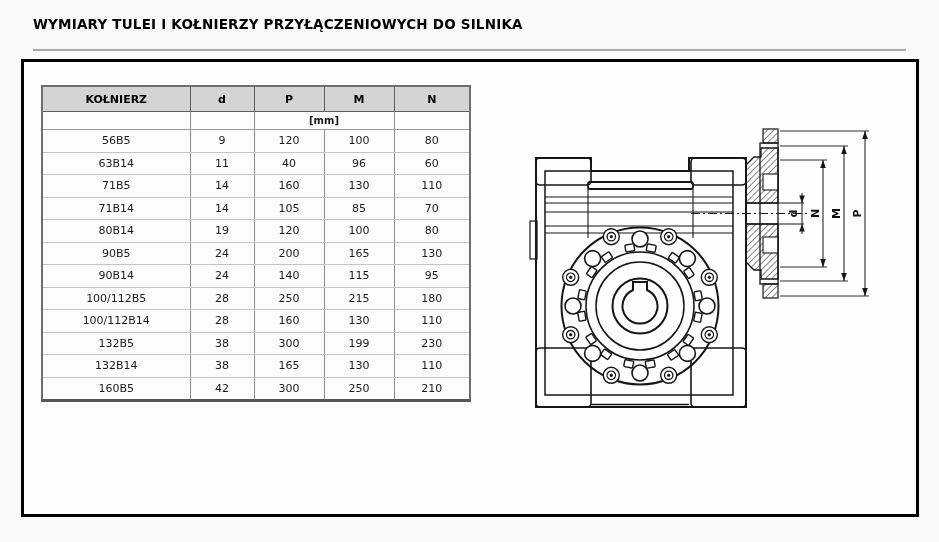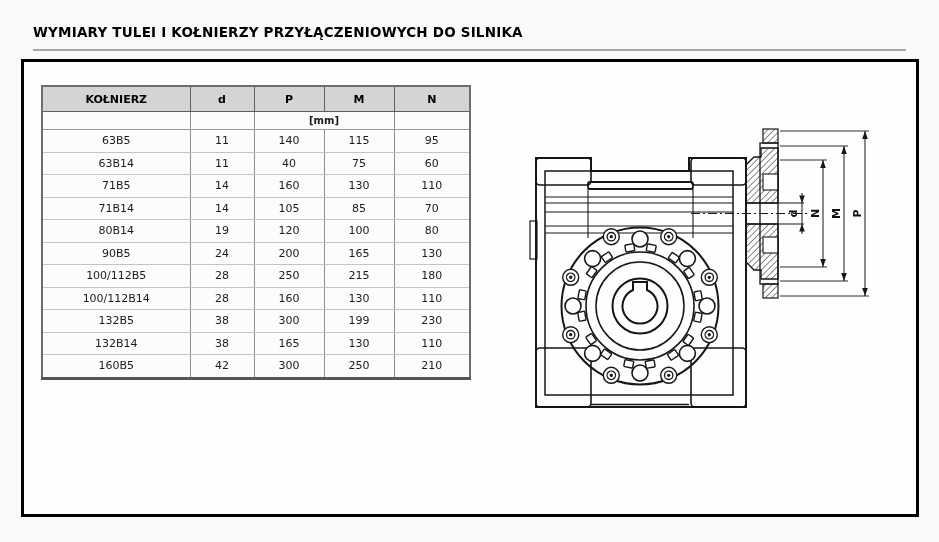--- a/index.html
+++ b/index.html
@@ -3,21 +3,21 @@
 <meta charset="utf-8">
 <style>
   html,body{margin:0;padding:0;}
   body{
     width:939px;height:542px;position:relative;overflow:hidden;
     background:#f9f9f9;
     font-family:"DejaVu Sans","Liberation Sans",sans-serif;
     color:#111;
   }
   .page-title{
-    position:absolute;left:33px;top:24px;
+    position:absolute;left:33px;top:16px;
     font-size:13.5px;font-weight:bold;letter-spacing:.2px;color:#000;
     white-space:nowrap;
   }
   .title-rule{
     position:absolute;left:33px;top:49px;width:873px;height:2px;
     background:#a8a8a8;
   }
   .content-box{
     position:absolute;left:21px;top:59px;width:892px;height:452px;
     background:#fefefe;border:3px solid #000;
@@ -75,31 +75,31 @@
       </tr>
     </thead>
     <tbody>
       <tr class="units-row">
         <td></td>
         <td></td>
         <td colspan="2">[mm]</td>
         <td></td>
       </tr>
       <tr>
-          <td>63B5</td>
-          <td>11</td>
-          <td>140</td>
-          <td>115</td>
-          <td>95</td>
+          <td>56B5</td>
+          <td>9</td>
+          <td>120</td>
+          <td>100</td>
+          <td>80</td>
         </tr>
       <tr>
           <td>63B14</td>
           <td>11</td>
           <td>40</td>
-          <td>75</td>
+          <td>96</td>
           <td>60</td>
         </tr>
       <tr>
           <td>71B5</td>
           <td>14</td>
           <td>160</td>
           <td>130</td>
           <td>110</td>
         </tr>
       <tr>
@@ -115,20 +115,27 @@
           <td>120</td>
           <td>100</td>
           <td>80</td>
         </tr>
       <tr>
           <td>90B5</td>
           <td>24</td>
           <td>200</td>
           <td>165</td>
           <td>130</td>
+        </tr>
+      <tr>
+          <td>90B14</td>
+          <td>24</td>
+          <td>140</td>
+          <td>115</td>
+          <td>95</td>
         </tr>
       <tr>
           <td>100/112B5</td>
           <td>28</td>
           <td>250</td>
           <td>215</td>
           <td>180</td>
         </tr>
       <tr>
           <td>100/112B14</td>

